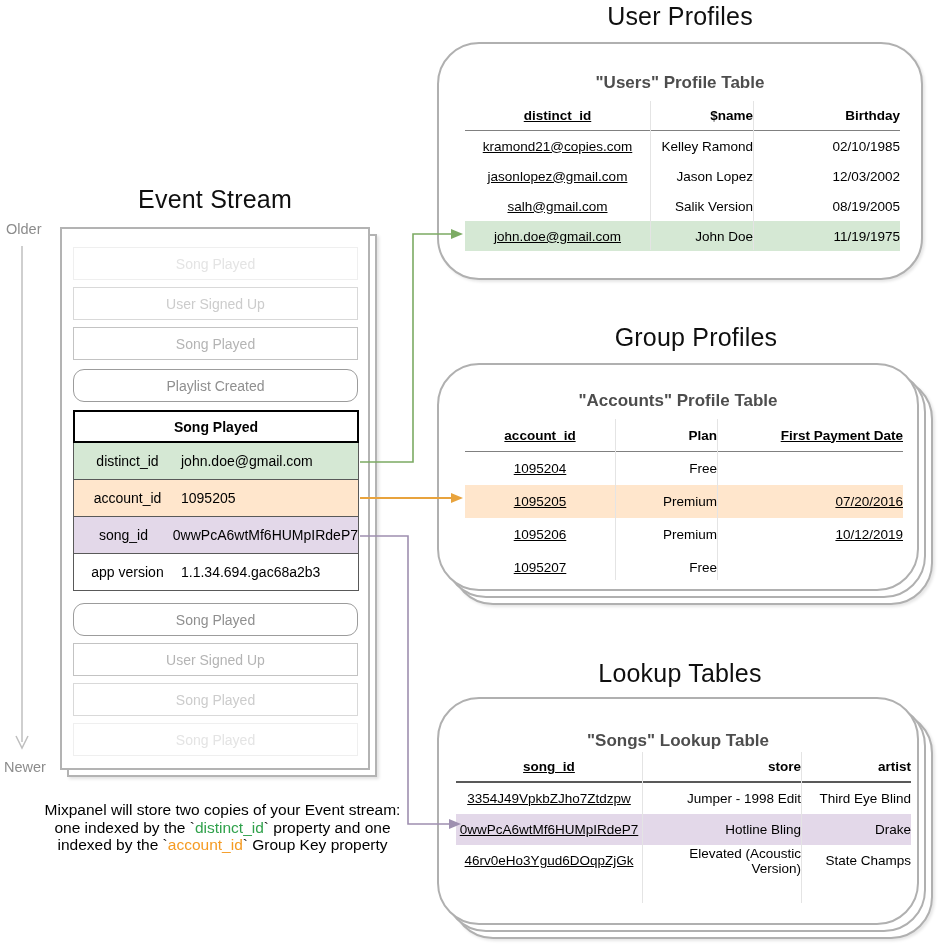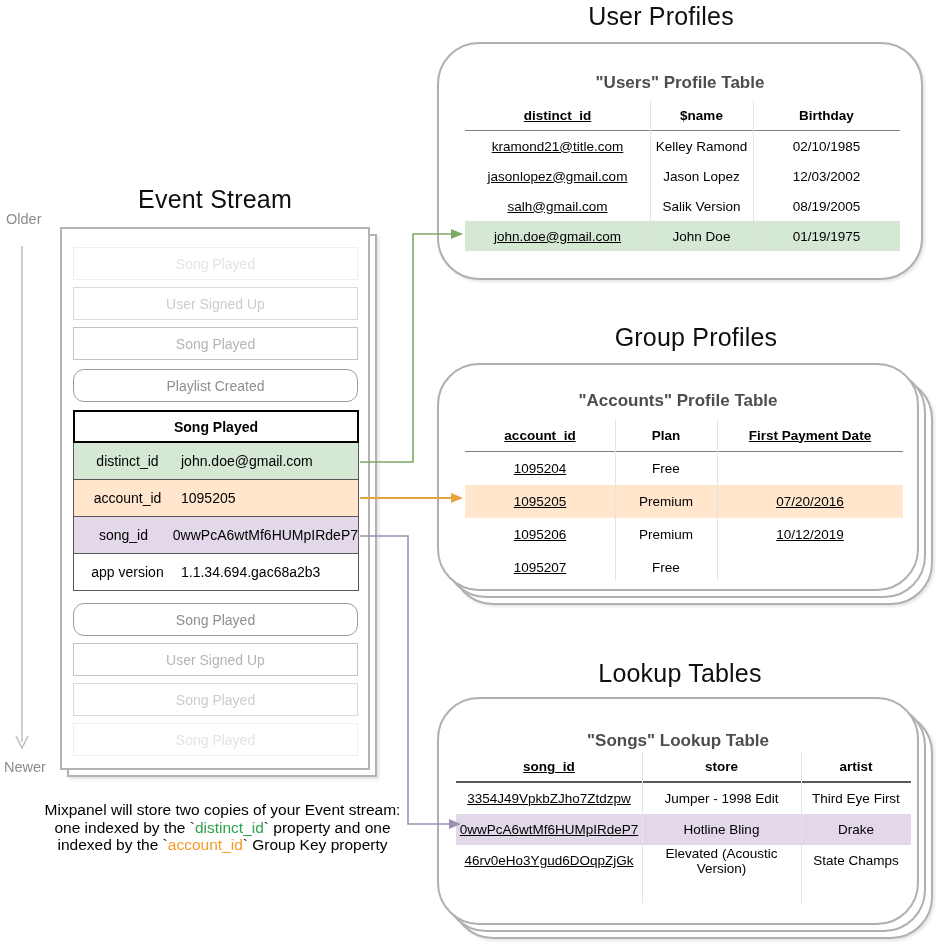--- a/index.html
+++ b/index.html
@@ -2,27 +2,27 @@
 <html><head>
 <meta charset="utf-8">
 <style>
   * { box-sizing: border-box; margin: 0; padding: 0; }
   body { font-family: "Liberation Sans", sans-serif; background: #fff; }
   .canvas { position: relative; width: 941px; height: 951px; background: #fff; overflow: hidden; }
 
   
   .section-title { position: absolute; font-size: 25px; color: #0f0f0f; text-align: center; letter-spacing: .2px; }
   .title-event { left: 60px; width: 310px; top: 185px; }
-  .title-users { left: 418px; width: 486px; top: 2px; }
+  .title-users { left: 437px; width: 486px; top: 2px; }
   .title-groups { left: 453px; width: 486px; top: 323px; }
   .title-lookup { left: 437px; width: 486px; top: 659px; }
 
   
   .tl-label { position: absolute; font-size: 14.5px; color: #8c8c8c; }
-  .lbl-older { left: 6px; top: 211px; text-align: center; }
+  .lbl-older { left: 6px; top: 221px; text-align: center; }
   .lbl-newer { left: 4px; top: 759px; }
 
   
   .stream-back { position: absolute; left: 67px; top: 234px; width: 310px; height: 543px;
                  background: #fff; border: 2px solid #b3b3b3; box-shadow: 2px 2px 3px rgba(0,0,0,.12); }
   .stream-front { position: absolute; left: 60px; top: 227px; width: 310px; height: 543px;
                   background: #fff; border: 2px solid #b3b3b3; }
 
   .ev-box { position: absolute; left: 73px; width: 285px; height: 33px; background: #fff;
             border: 1px solid; display: flex; align-items: center; justify-content: center;
@@ -51,21 +51,21 @@
   .table-title { position: absolute; font-size: 17px; font-weight: bold; color: #4d4d4d; text-align: center; }
   .tt-users { left: 437px; width: 486px; top: 73px; }
   .tt-accounts { left: 437px; width: 482px; top: 391px; }
   .tt-songs { left: 437px; width: 482px; top: 731px; }
 
   
   .ptable { position: absolute; font-size: 13.5px; color: #000; }
   .prow { display: flex; align-items: center; }
   .phead { font-weight: bold; border-bottom: 1px solid #808080; }
   .cell-c { text-align: center; }
-  .cell-l { text-align: center; }
+  .cell-l { text-align: right; }
   .idval { text-decoration: underline; }
   .vdiv { position: absolute; width: 1px; background: #e4e4e4; top: 0; }
 
   .t-users { left: 465px; top: 101px; width: 435px; }
   .t-users .phead { height: 28px; }
   .t-users .prow { height: 30px; }
   .t-users .c1 { width: 185px; }
   .t-users .c2 { width: 103px; }
   .t-users .c3 { width: 147px; }
 
@@ -142,38 +142,38 @@
   <div class="table-title tt-users">"Users" Profile Table</div>
   <div class="ptable t-users">
     <div class="vdiv" style="left:185px;height:149px"></div>
     <div class="vdiv" style="left:288px;height:149px"></div>
     <div class="prow phead">
       <span class="c1 cell-c idval">distinct_id</span>
       <span class="c2 cell-l">$name</span>
       <span class="c3 cell-l">Birthday</span>
     </div>
     <div class="prow">
-      <span class="c1 cell-c idval">kramond21@title.com</span>
+      <span class="c1 cell-c idval">kramond21@copies.com</span>
       <span class="c2 cell-l">Kelley Ramond</span>
       <span class="c3 cell-l">02/10/1985</span>
     </div>
     <div class="prow">
       <span class="c1 cell-c idval">jasonlopez@gmail.com</span>
       <span class="c2 cell-l">Jason Lopez</span>
       <span class="c3 cell-l">12/03/2002</span>
     </div>
     <div class="prow">
       <span class="c1 cell-c idval">salh@gmail.com</span>
       <span class="c2 cell-l">Salik Version</span>
       <span class="c3 cell-l">08/19/2005</span>
     </div>
     <div class="prow hl-green">
       <span class="c1 cell-c idval">john.doe@gmail.com</span>
       <span class="c2 cell-l">John Doe</span>
-      <span class="c3 cell-l">01/19/1975</span>
+      <span class="c3 cell-l">11/19/1975</span>
     </div>
   </div>
 
   <div class="card card-shadow" style="left:451px;top:377px;width:482px;height:228px"></div>
   <div class="card" style="left:444px;top:370px;width:482px;height:228px"></div>
   <div class="card" style="left:437px;top:363px;width:482px;height:228px"></div>
   <div class="table-title tt-accounts">"Accounts" Profile Table</div>
   <div class="ptable t-accounts">
     <div class="vdiv" style="left:150px;height:161px"></div>
     <div class="vdiv" style="left:252px;height:161px"></div>
@@ -212,21 +212,21 @@
     <div class="vdiv" style="left:186px;height:151px"></div>
     <div class="vdiv" style="left:345px;height:151px"></div>
     <div class="prow phead">
       <span class="c1 cell-c idval">song_id</span>
       <span class="c2 cell-l">store</span>
       <span class="c3 cell-l">artist</span>
     </div>
     <div class="prow">
       <span class="c1 cell-c idval">3354J49VpkbZJho7Ztdzpw</span>
       <span class="c2 cell-l">Jumper - 1998 Edit</span>
-      <span class="c3 cell-l">Third Eye First</span>
+      <span class="c3 cell-l">Third Eye Blind</span>
     </div>
     <div class="prow hl-purple">
       <span class="c1 cell-c idval">0wwPcA6wtMf6HUMpIRdeP7</span>
       <span class="c2 cell-l">Hotline Bling</span>
       <span class="c3 cell-l">Drake</span>
     </div>
     <div class="prow">
       <span class="c1 cell-c idval">46rv0eHo3Ygud6DOqpZjGk</span>
       <span class="c2 cell-l">Elevated (Acoustic Version)</span>
       <span class="c3 cell-l">State Champs</span>

